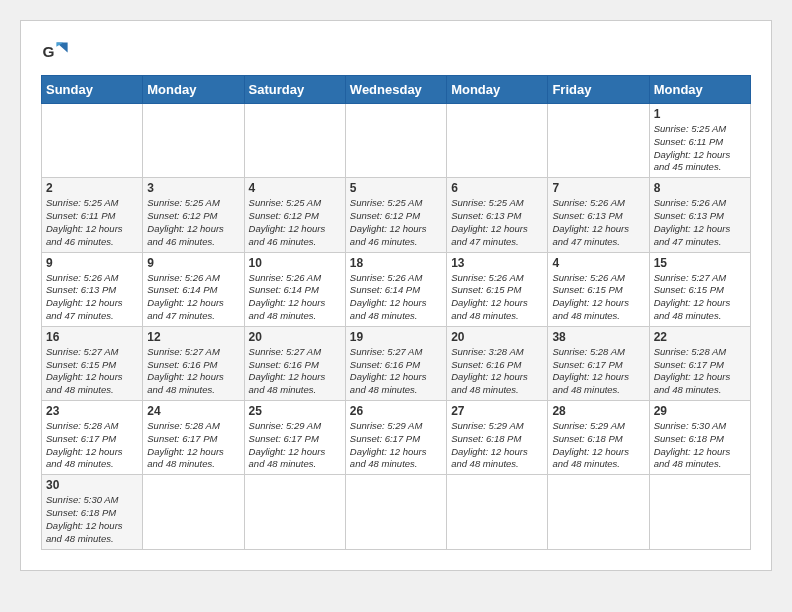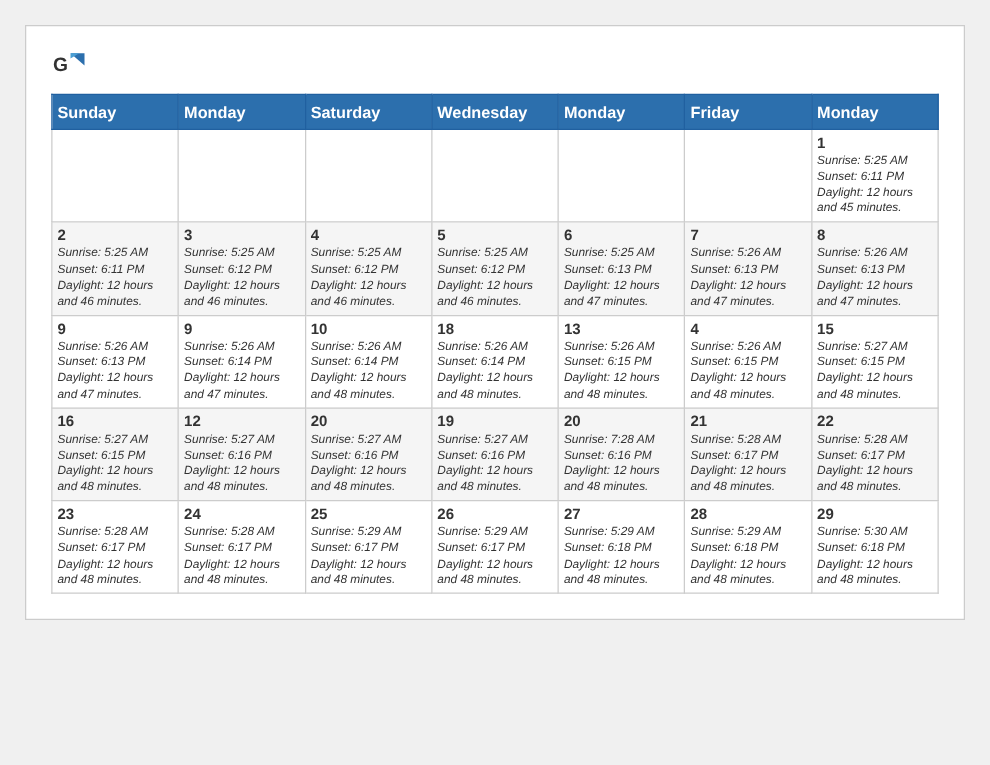--- a/index.html
+++ b/index.html
@@ -252,26 +252,26 @@
 Daylight: 12 hours and 48 minutes.</div>
           </td>
           <td class="shaded">
             <span class="day-number">19</span>
             <div class="day-info">Sunrise: 5:27 AM
 Sunset: 6:16 PM
 Daylight: 12 hours and 48 minutes.</div>
           </td>
           <td class="shaded">
             <span class="day-number">20</span>
-            <div class="day-info">Sunrise: 7:28 AM
+            <div class="day-info">Sunrise: 3:28 AM
 Sunset: 6:16 PM
 Daylight: 12 hours and 48 minutes.</div>
           </td>
           <td class="shaded">
-            <span class="day-number">21</span>
+            <span class="day-number">38</span>
             <div class="day-info">Sunrise: 5:28 AM
 Sunset: 6:17 PM
 Daylight: 12 hours and 48 minutes.</div>
           </td>
           <td class="shaded">
             <span class="day-number">22</span>
             <div class="day-info">Sunrise: 5:28 AM
 Sunset: 6:17 PM
 Daylight: 12 hours and 48 minutes.</div>
           </td>
@@ -312,16 +312,30 @@
             <div class="day-info">Sunrise: 5:29 AM
 Sunset: 6:18 PM
 Daylight: 12 hours and 48 minutes.</div>
           </td>
           <td>
             <span class="day-number">29</span>
             <div class="day-info">Sunrise: 5:30 AM
 Sunset: 6:18 PM
 Daylight: 12 hours and 48 minutes.</div>
           </td>
+        </tr>
+        <tr>
+          <td class="shaded">
+            <span class="day-number">30</span>
+            <div class="day-info">Sunrise: 5:30 AM
+Sunset: 6:18 PM
+Daylight: 12 hours and 48 minutes.</div>
+          </td>
+          <td class="empty-cell"></td>
+          <td class="empty-cell"></td>
+          <td class="empty-cell"></td>
+          <td class="empty-cell"></td>
+          <td class="empty-cell"></td>
+          <td class="empty-cell"></td>
         </tr>
       </tbody>
   </table>
 </div>
 
 </body></html>

